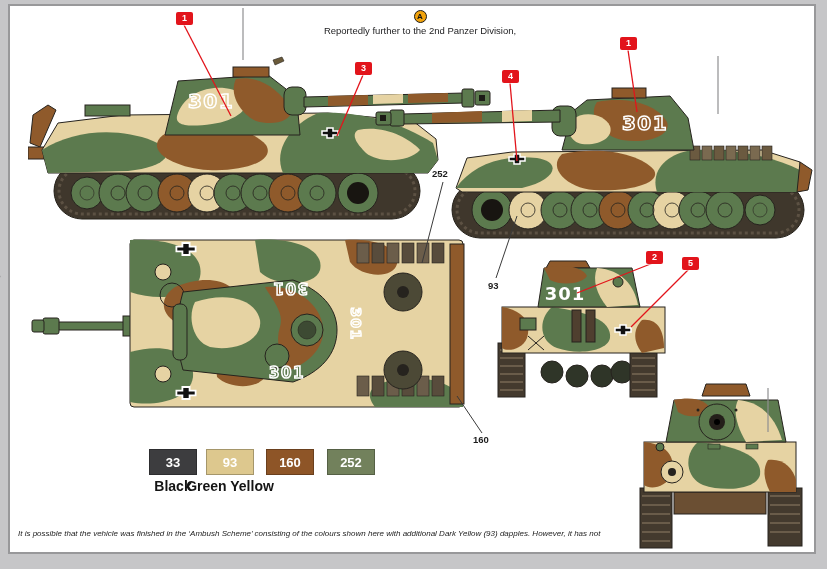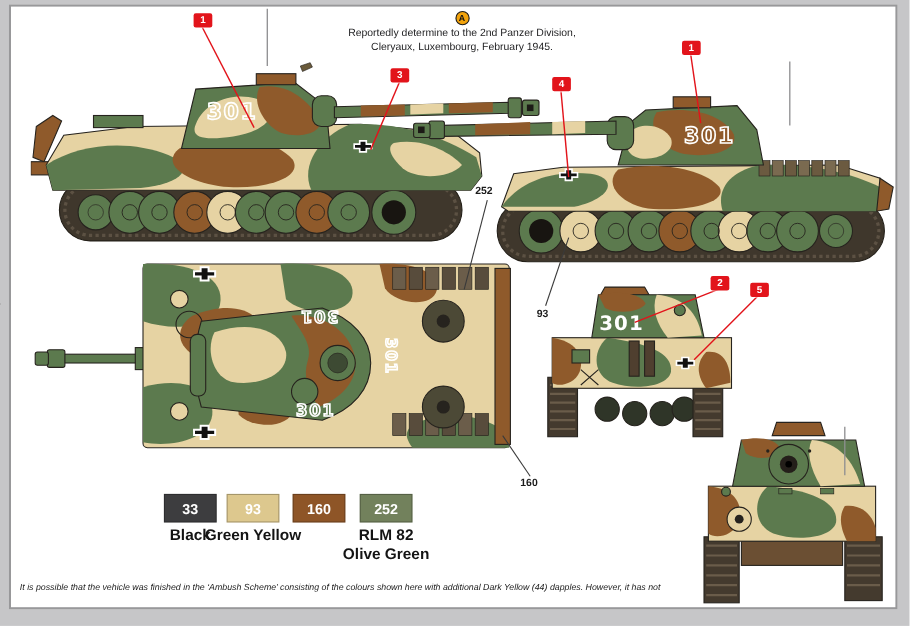--- a/index.html
+++ b/index.html
@@ -44,22 +44,21 @@
 
 <div id="canvas">
   <div id="page"></div>
   <div class="edge-char">3</div>
 
   <div class="header">
     <div class="title-row">
       <span class="scheme-badge">A</span>
     </div>
     <div class="subtitle">
-      <div>Reportedly determine to the 2nd Panzer Division,</div>
-      <div>Cleryaux, Luxembourg, February 1945.</div>
+      <div>Reportedly further to the 2nd Panzer Division,</div>
     </div>
   </div>
 
   <svg class="tank" style="left:28px;top:55px" width="470" height="170" viewBox="0 0 470 170">
     <g>
       <rect x="26" y="108" width="366" height="56" rx="28" fill="#3f372c" stroke="#242019"></rect>
       <rect x="31" y="113" width="356" height="46" rx="23" fill="none" stroke="#5c5143" stroke-width="3" stroke-dasharray="3,3"></rect>
       <circle cx="59" cy="138" r="16" class="cg ol"></circle>
         <circle cx="59" cy="138" r="7" fill="none" class="thin"></circle>
       <g>
@@ -369,22 +368,18 @@
   </div>
   <div class="chip" style="left:235px">
     <div class="chip-box" style="background-color: rgb(142, 85, 39);">
       <span>160</span>
       </div>
   </div>
   <div class="chip" style="left:296px">
     <div class="chip-box" style="background-color: rgb(114, 129, 92);">
       <span>252</span>
       </div>
-    <div class="chip-label">
-      <span>RLM 82</span>
-        <span>Olive Green</span>
-      </div>
   </div>
 
   <div class="footer">
-    <div>It is possible that the vehicle was finished in the ‘Ambush Scheme’ consisting of the colours shown here with additional Dark Yellow (44) dapples. However, it has not</div>
+    <div>It is possible that the vehicle was finished in the ‘Ambush Scheme’ consisting of the colours shown here with additional Dark Yellow (93) dapples. However, it has not</div>
   </div>
 </div>
 
 </body></html>

